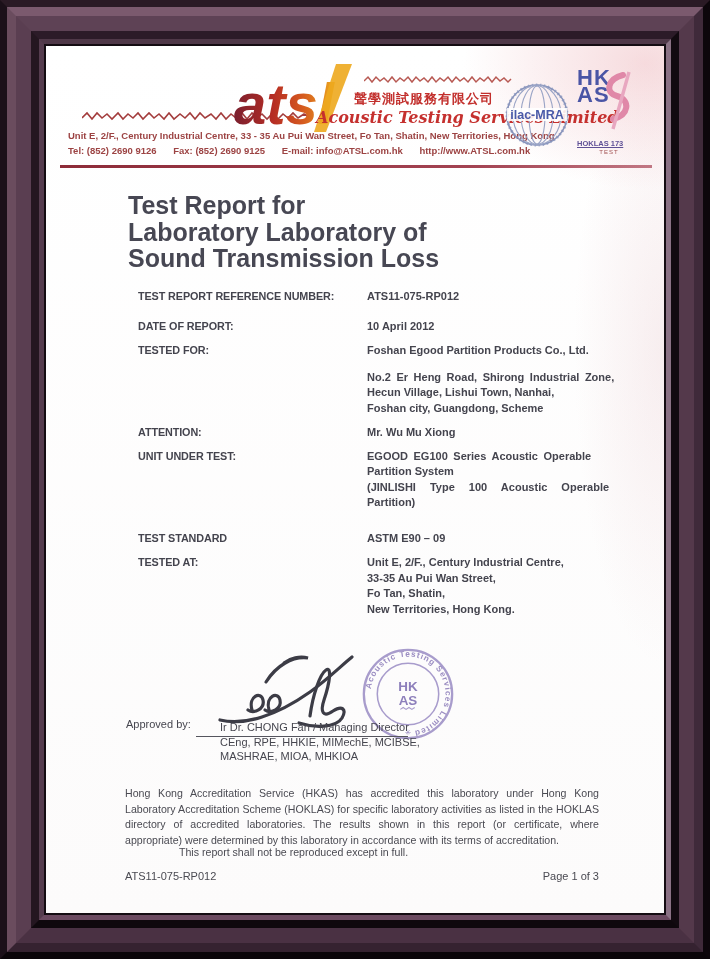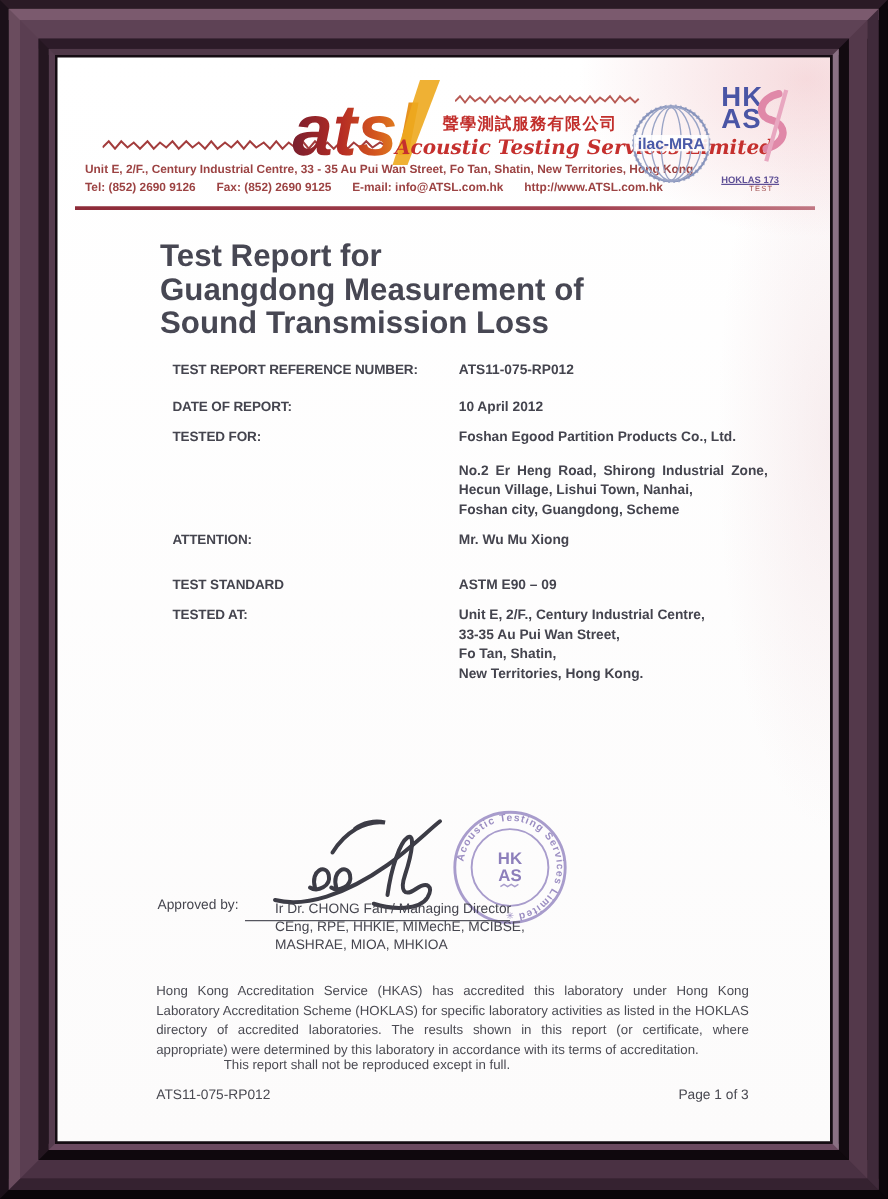--- a/index.html
+++ b/index.html
@@ -128,21 +128,21 @@
           <path d="M36,1 L20,58" fill="none" stroke="#e8a7c0" stroke-width="3.4"></path>
         </svg>
         <div class="hoklas">HOKLAS 173</div>
         <div class="hoklas-sub">TEST</div>
       </div>
 
       <div class="rule"></div>
 
       <div class="title">
         <div>Test Report for</div>
-        <div>Guangdong Measurement of</div>
+        <div>Laboratory Laboratory of</div>
         <div>Sound Transmission Loss</div>
       </div>
 
       <div class="fields">
         <div class="frow">
           <div class="lab">TEST REPORT REFERENCE NUMBER:</div>
           <div class="val">
                         <div>ATS11-075-RP012</div>
                       </div>
         </div>
@@ -164,20 +164,29 @@
             <div class="ws1">No.2 Er Heng Road, Shirong Industrial Zone,</div>
             <div>Hecun Village, Lishui Town, Nanhai,</div>
             <div>Foshan city, Guangdong, Scheme</div>
           </div>
         </div>
         <div class="frow mt9">
           <div class="lab">ATTENTION:</div>
           <div class="val">
                         <div>Mr. Wu Mu Xiong</div>
                       </div>
+        </div>
+        <div class="frow mt8">
+          <div class="lab">UNIT UNDER TEST:</div>
+          <div class="val">
+            <div class="ws1">EGOOD EG100 Series Acoustic Operable</div>
+            <div>Partition System</div>
+            <div class="ws2">(JINLISHI Type 100 Acoustic Operable</div>
+            <div>Partition)</div>
+          </div>
         </div>
         <div class="frow mt20">
           <div class="lab">TEST STANDARD</div>
           <div class="val">
                         <div>ASTM E90 – 09</div>
                       </div>
         </div>
         <div class="frow mt9">
           <div class="lab">TESTED AT:</div>
           <div class="val">

